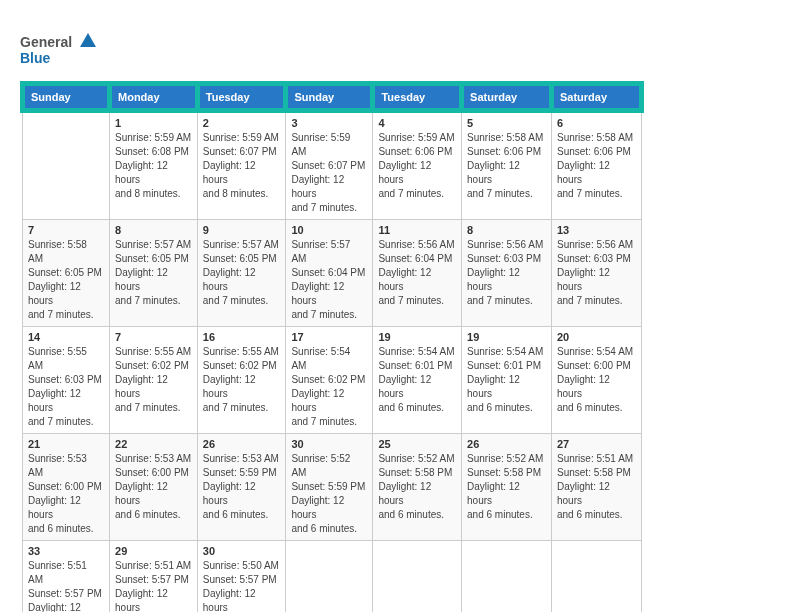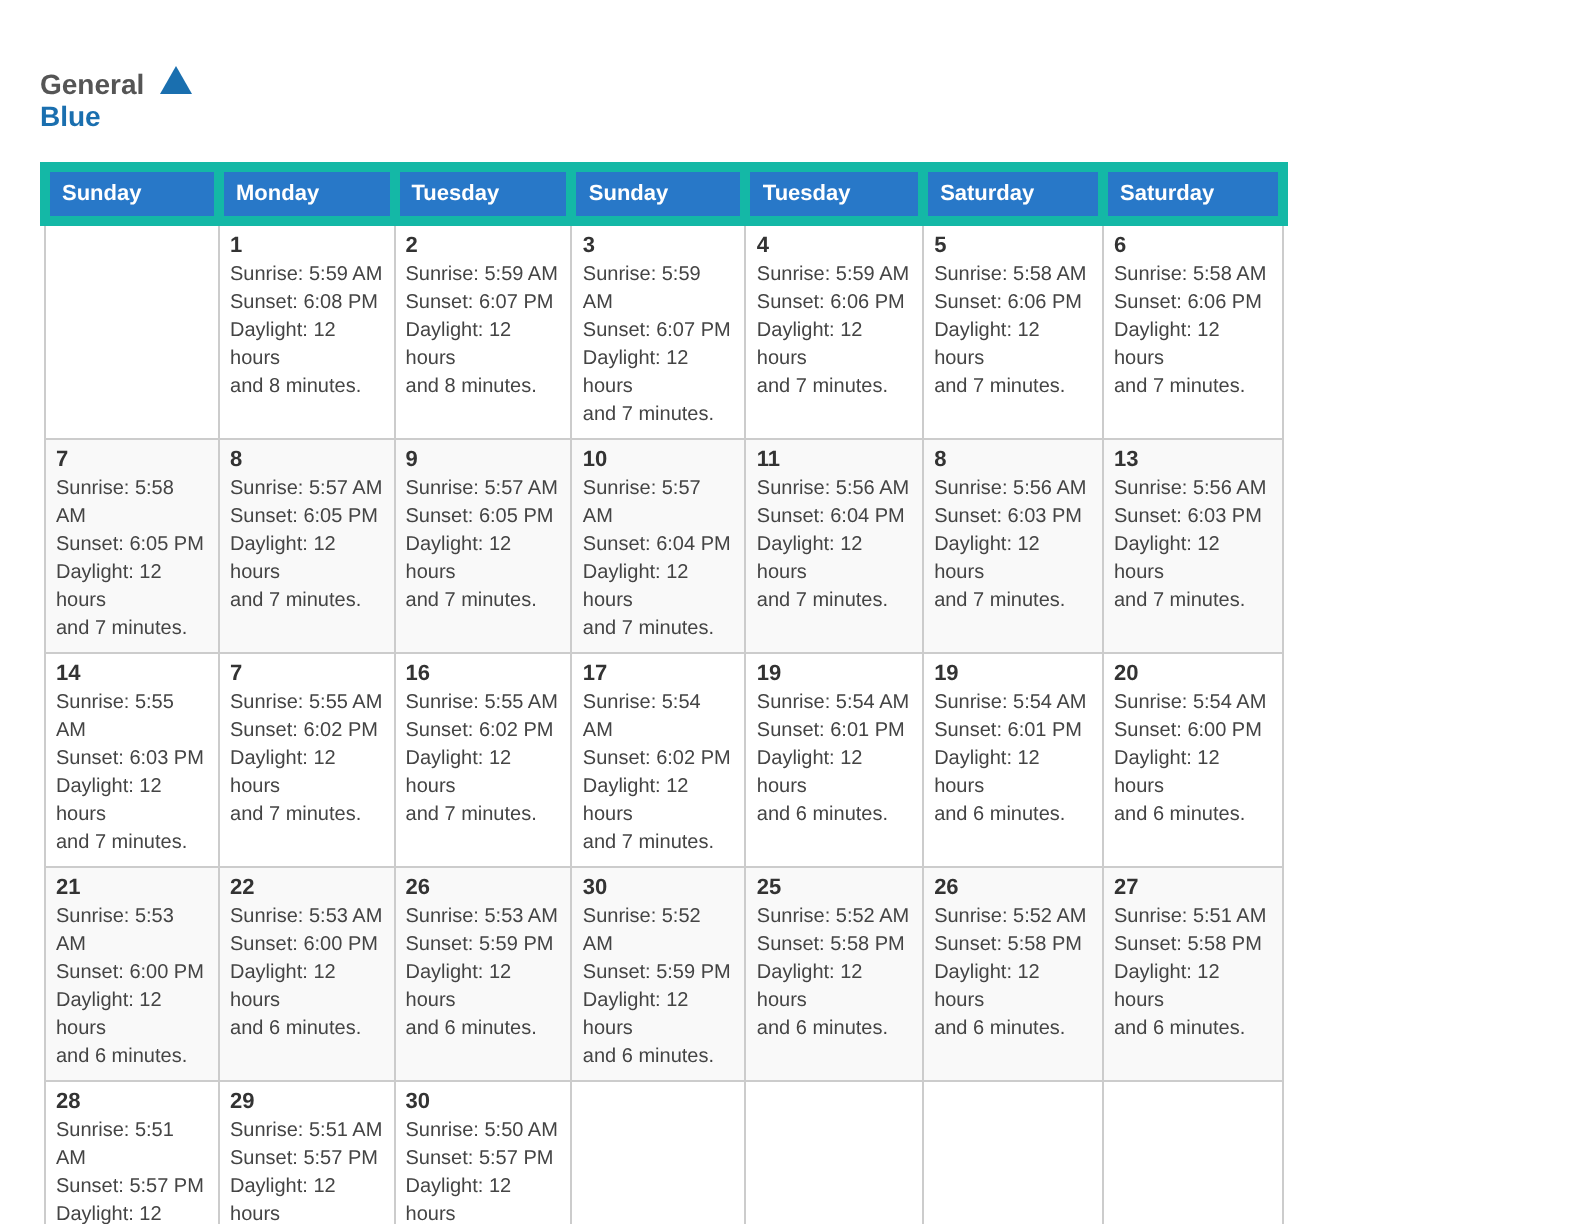--- a/index.html
+++ b/index.html
@@ -232,21 +232,21 @@
             <span class="day-num">26</span>
             <div class="day-info">Sunrise: 5:52 AM<br>Sunset: 5:58 PM<br>Daylight: 12 hours<br>and 6 minutes.</div>
           </td>
           <td>
             <span class="day-num">27</span>
             <div class="day-info">Sunrise: 5:51 AM<br>Sunset: 5:58 PM<br>Daylight: 12 hours<br>and 6 minutes.</div>
           </td>
         </tr>
         <tr class="week-row">
           <td>
-            <span class="day-num">28</span>
+            <span class="day-num">33</span>
             <div class="day-info">Sunrise: 5:51 AM<br>Sunset: 5:57 PM<br>Daylight: 12 hours<br>and 6 minutes.</div>
           </td>
           <td>
             <span class="day-num">29</span>
             <div class="day-info">Sunrise: 5:51 AM<br>Sunset: 5:57 PM<br>Daylight: 12 hours<br>and 6 minutes.</div>
           </td>
           <td>
             <span class="day-num">30</span>
             <div class="day-info">Sunrise: 5:50 AM<br>Sunset: 5:57 PM<br>Daylight: 12 hours<br>and 6 minutes.</div>
           </td>

